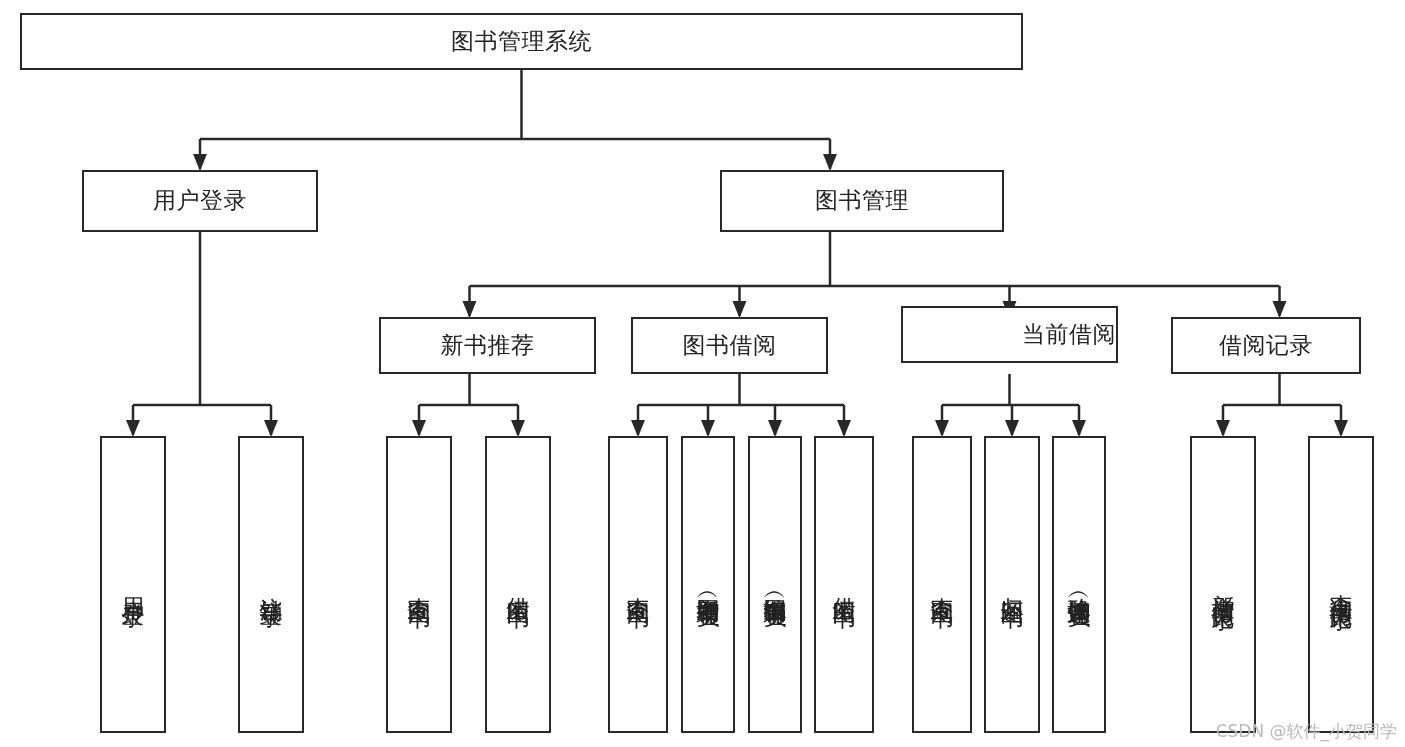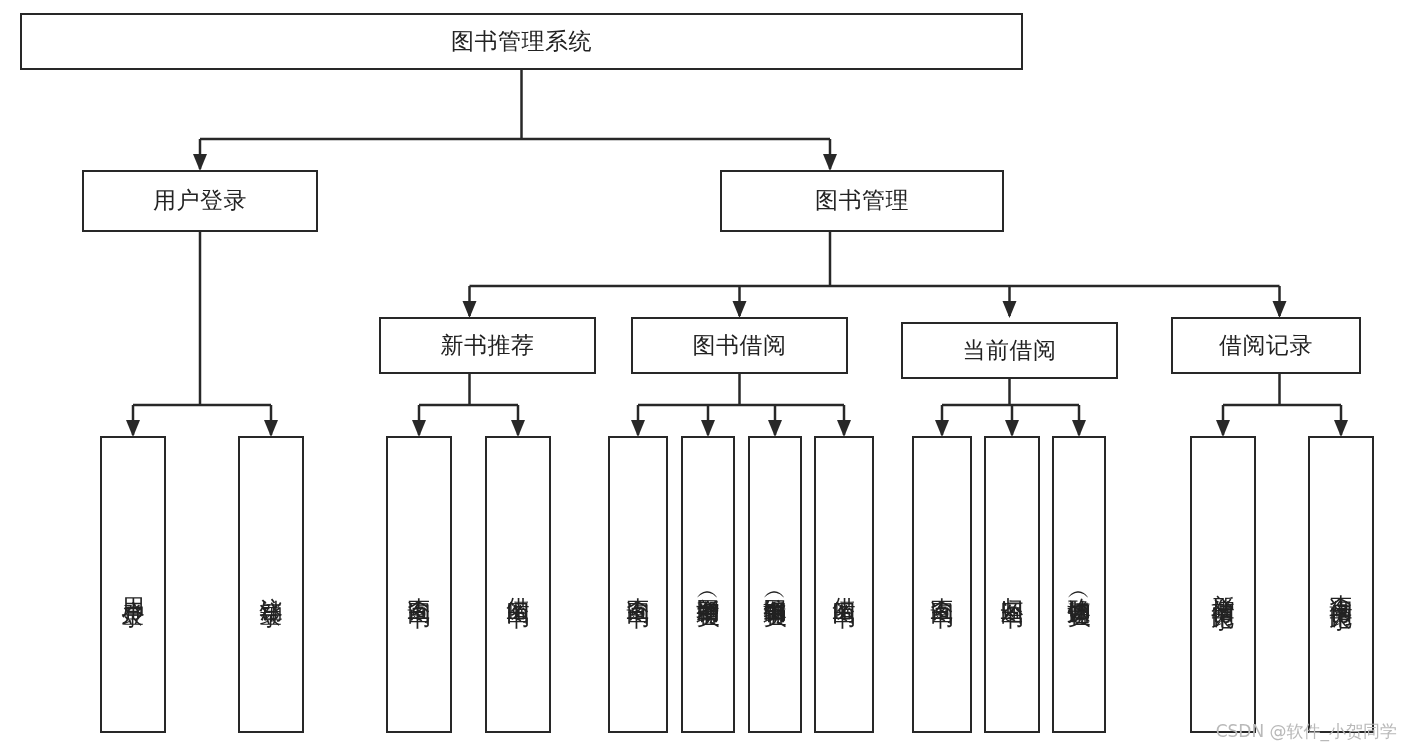--- a/index.html
+++ b/index.html
@@ -137,24 +137,24 @@
       </div>
       <div class="node node-h" style="left: 82px; top: 170px; width: 236px; height: 62px;">
         <span class="label">用户登录</span>
       </div>
       <div class="node node-h" style="left: 720px; top: 170px; width: 284px; height: 62px;">
         <span class="label">图书管理</span>
       </div>
       <div class="node node-h" style="left: 379px; top: 317px; width: 217px; height: 57px;">
         <span class="label">新书推荐</span>
       </div>
-      <div class="node node-h" style="left: 631px; top: 317px; width: 217px; height: 57px;">
+      <div class="node node-h" style="left: 631px; top: 317px; width: 197px; height: 57px;">
         <span class="label">图书借阅</span>
       </div>
-      <div class="node node-h" style="left: 901px; top: 322px; width: 217px; height: 57px;">
+      <div class="node node-h" style="left: 901px; top: 306px; width: 217px; height: 57px; justify-content: flex-end;">
         <span class="label">当前借阅</span>
       </div>
       <div class="node node-h" style="left: 1171px; top: 317px; width: 190px; height: 57px;">
         <span class="label">借阅记录</span>
       </div>
       <div class="node node-v" style="left: 100px; top: 436px; width: 66px; height: 297px;">
         <span class="label">用户登录</span>
       </div>
       <div class="node node-v" style="left: 238px; top: 436px; width: 66px; height: 297px;">
         <span class="label">注销登录</span>

